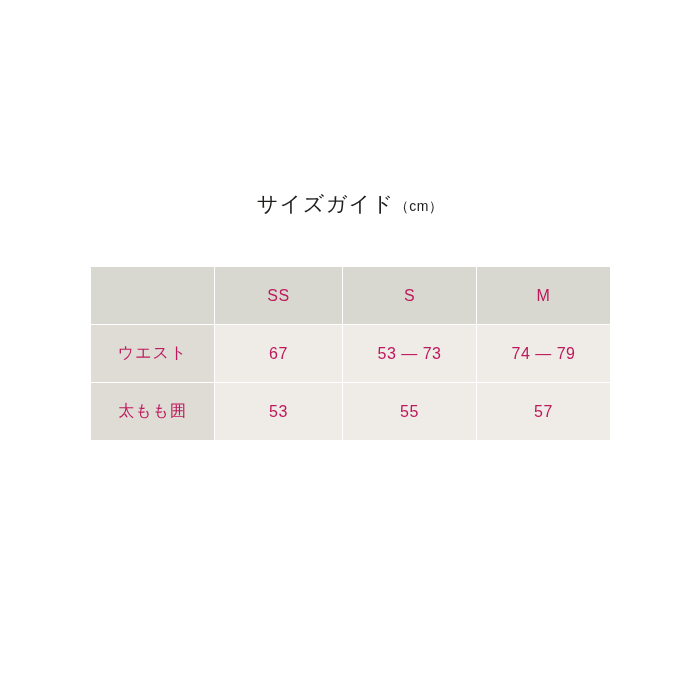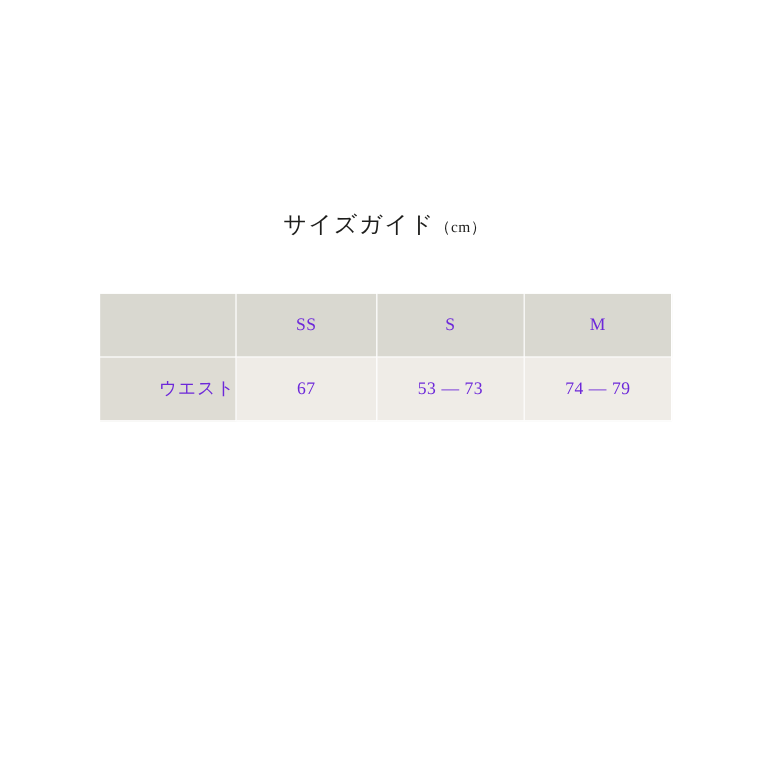--- a/index.html
+++ b/index.html
@@ -12,21 +12,20 @@
     background: #ffffff;
     font-family: "Liberation Sans", sans-serif;
     color: #20201e;
     overflow: hidden;
   }
   .page {
     position: relative;
     width: 592px;
     height: 700px;
     box-sizing: border-box;
-    font-family: Liberation Serif, serif;
   }
   .title-wrap {
     position: absolute;
     left: 0;
     top: 190px;
     width: 700px;
     text-align: center;
     white-space: nowrap;
   }
   .title-main {
@@ -56,38 +55,37 @@
   table.size-table col.c3 { width: 134px; }
 
   table.size-table th,
   table.size-table td {
     border: 1px solid #ffffff;
     height: 57px;
     text-align: center;
     vertical-align: middle;
     font-weight: normal;
     font-size: 16px;
-    color: #6d28d9;
+    color: #be185d;
     padding: 0;
   }
   
   thead th {
     background: #d9d8d0;
     font-size: 15px;
     letter-spacing: 0.5px;
   }
   thead th.corner {
     background: #d9d8d0;
   }
   
   tbody th.rowlabel {
     background: #dedcd4;
     font-size: 16px;
     letter-spacing: 1px;
-    text-align: right;
   }
   
   tbody tr.tint td {
     background: #efece7;
     margin-left: 28px;
   }
   tbody tr.plain td {
     background: #ffffff;
   }
   tbody tr.plain th.rowlabel {
@@ -123,17 +121,23 @@
           <th>M</th>
         </tr>
       </thead>
       <tbody>
         <tr class="tint">
           <th class="rowlabel">ウエスト</th>
           <td class="val">67</td>
           <td class="val">53 — 73</td>
           <td class="val">74 — 79</td>
         </tr>
+        <tr class="tint">
+          <th class="rowlabel">太もも囲</th>
+          <td class="val">53</td>
+          <td class="val">55</td>
+          <td class="val">57</td>
+        </tr>
       </tbody>
     </table>
   </div>
 
 </div>
 
 </body></html>

